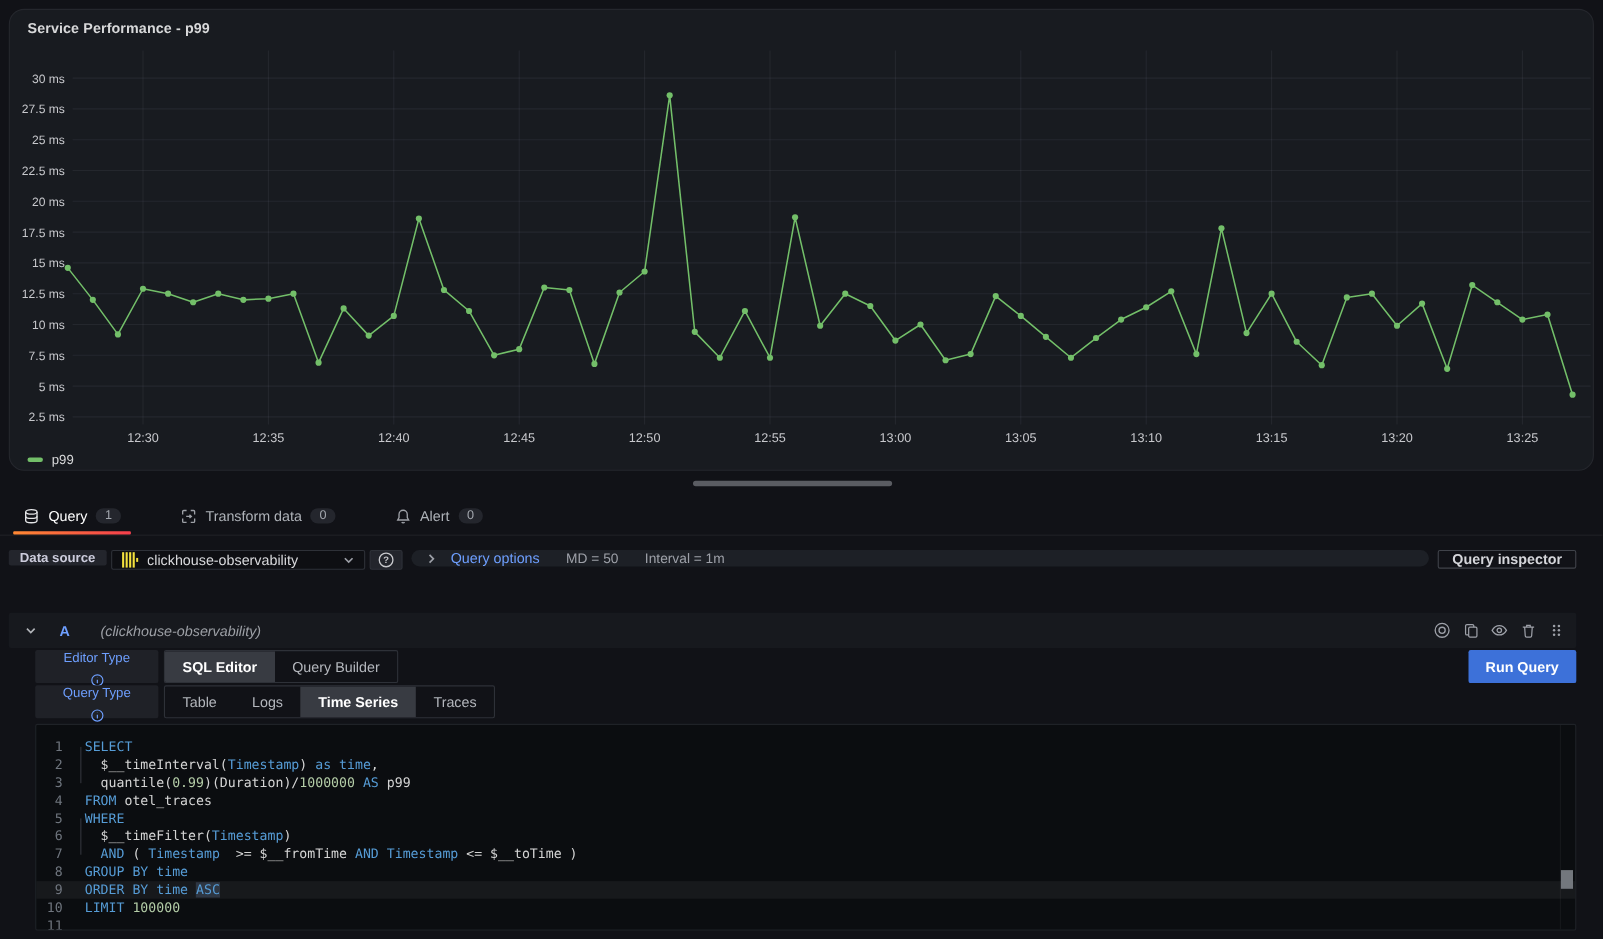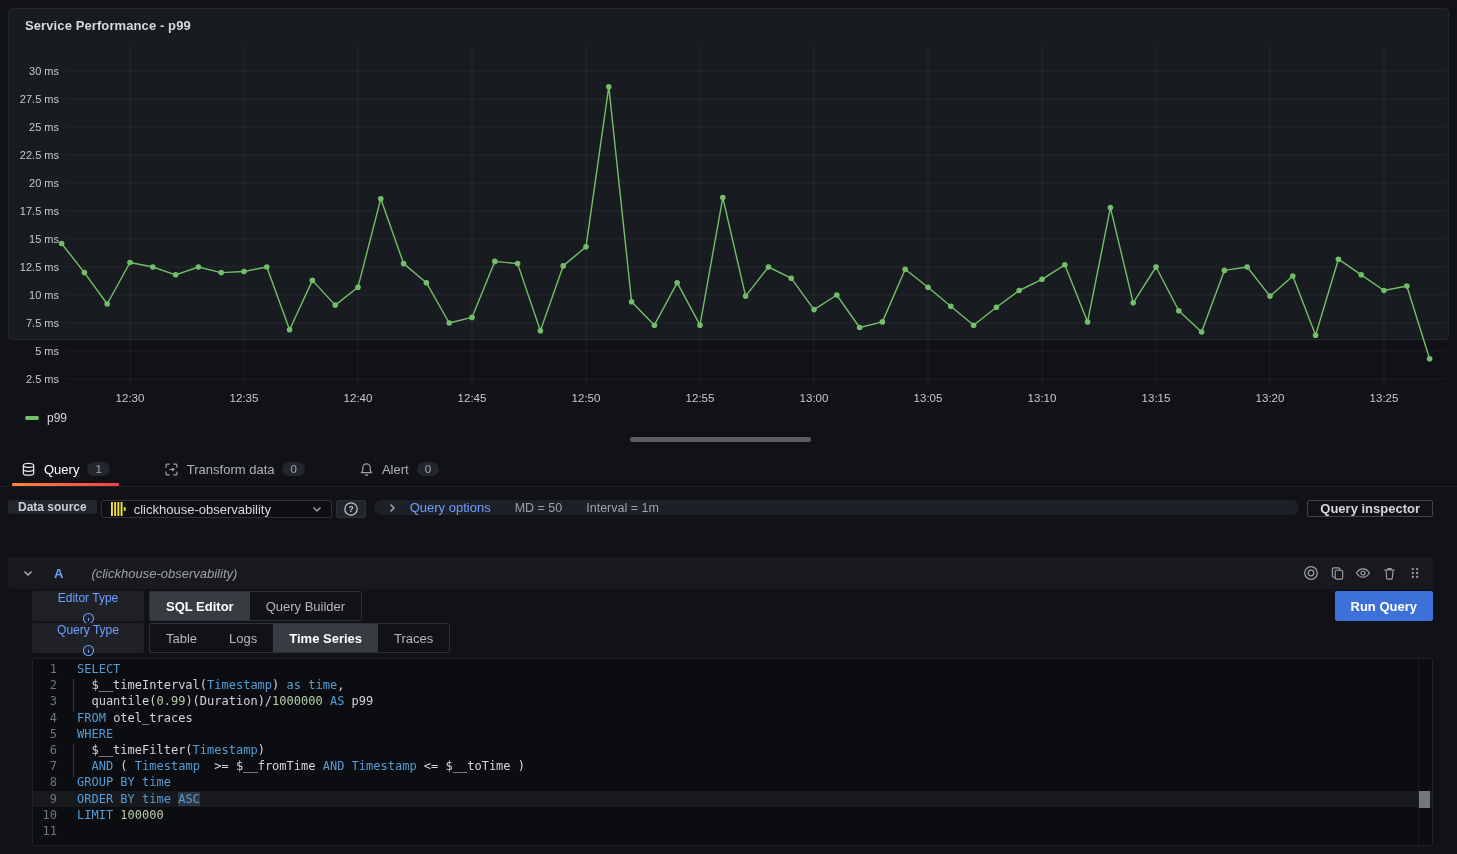--- a/index.html
+++ b/index.html
@@ -6,22 +6,22 @@
   html,body { width:1457px; height:854px; }
   body {
     position:relative; overflow:hidden;
     background:#111217; color:#ccccdc;
     font-family:"Liberation Sans", sans-serif; font-size:13px;
   }
   svg text { font-family:"Liberation Sans", sans-serif; }
 
   
   .panel {
-    position:absolute; left:8px; top:8px; width:1441px; height:332px;
-    background:#181b20; border:1px solid #25272d; border-radius:4px;
+    position:absolute; left:8px; top:8px; width:1441px; height:420px;
+    background:#181b20; border:1px solid #25272d; border-radius:14px;
   }
   .panel-title {
     padding:9px 16px 0 16px; font-size:13px; font-weight:700; color:#d8d9da;
     letter-spacing:.1px;
   }
   .chart-svg { position:absolute; left:0; top:30px; width:1441px; height:368px; display:block; }
   .legend { position:absolute; left:16px; top:402px; display:flex; align-items:center; gap:8px; cursor:pointer; }
   .legend-swatch { width:14px; height:4px; border-radius:2px; background:#73bf69; }
   .legend-label { font-size:12px; color:#d8d9da; }
 
@@ -105,21 +105,21 @@
     position:absolute; right:0; top:0; height:30px; padding:0 16px;
     background:#3d71d9; border:none; border-radius:2px; color:#ffffff;
     font-size:13px; font-weight:700; font-family:inherit; cursor:pointer;
   }
 
   
   .code-editor {
     position:absolute; left:32px; right:24px; top:658px; height:188px;
     background:#0b0d10; border:1px solid #1f2227; border-radius:2px;
     font-family:"DejaVu Sans Mono", monospace; font-size:12px; overflow:hidden;
-    padding-top:2px;
+    padding-top:12px;
   }
   .code-line { position:relative; height:16.2px; line-height:16.2px; white-space:pre; }
   .code-line.hl { background:rgba(255,255,255,0.05); }
   .ln { display:inline-block; width:24px; text-align:right; color:#6f757e; }
   .code { margin-left:20px; }
   .c-kw { color:#569cd6; } .c-num { color:#b5cea8; } .c-pl { color:#d4d4d4; }
   .c-sel { background:#2e3642; }
   .indent-guide { position:absolute; left:40px; width:1px; background:#33363c; z-index:2; }
   .g1 { top:20px; height:33px; } .g2 { top:85px; height:33px; }
   .ruler { position:absolute; right:0; top:0; bottom:0; width:14px; border-left:1px solid rgba(255,255,255,0.05); }

